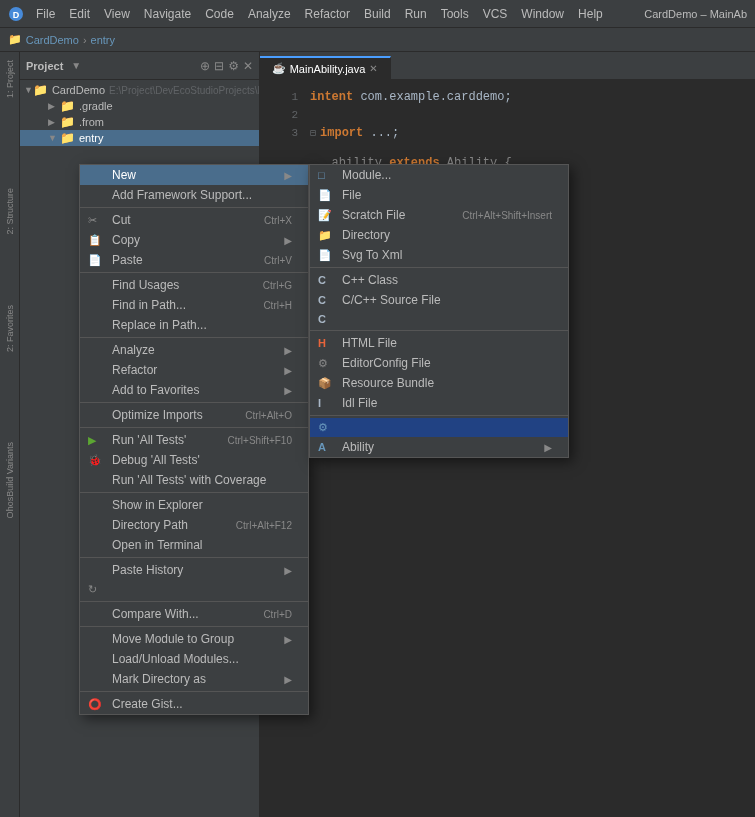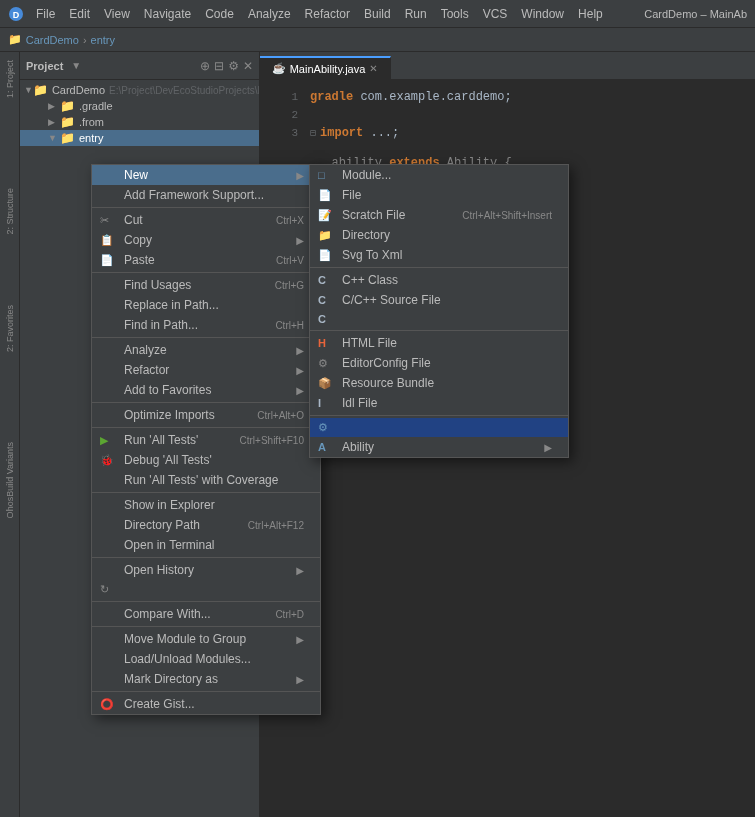--- a/index.html
+++ b/index.html
@@ -355,21 +355,21 @@
     <div class="editor-tabs">
       <div class="editor-tab active">
         <span class="java-tab-icon">☕</span>
         <span>MainAbility.java</span>
         <span class="tab-close">✕</span>
       </div>
     </div>
     <div class="code-area">
       <div class="code-line">
         <span class="line-num">1</span>
-        <span class="code-text"><span class="kw">gradle</span> com.example.carddemo;</span>
+        <span class="code-text"><span class="kw">intent</span> com.example.carddemo;</span>
       </div>
       <div class="code-line">
         <span class="line-num">2</span>
         <span class="code-text"></span>
       </div>
       <div class="code-line">
         <span class="line-num">3</span>
         <span class="fold-btn">⊟</span>
         <span class="code-text"><span class="kw">import</span> ...;</span>
       </div>
@@ -389,21 +389,21 @@
       <div class="code-line">
         <span class="line-num"></span>
         <span class="code-text" style="color:#888;">    ...ainRoute(MainAbilitySlic</span>
       </div>
     </div>
   </div>
 </div>
 
 <div class="context-overlay">
 
-  <div class="ctx-menu" style="left:91px; top:112px;">
+  <div class="ctx-menu" style="left:79px; top:112px;">
 
     <div class="ctx-item highlighted">
       <span class="ctx-item-icon"></span>
       <span class="ctx-item-text">New</span>
       <span class="ctx-item-arrow">▶</span>
     </div>
 
     <div class="ctx-item">
       <span class="ctx-item-icon"></span>
       <span class="ctx-item-text">Add Framework Support...</span>
@@ -430,27 +430,27 @@
     <div class="ctx-separator"></div>
 
     <div class="ctx-item">
       <span class="ctx-item-icon"></span>
       <span class="ctx-item-text">Find Usages</span>
       <span class="ctx-item-shortcut">Ctrl+G</span>
     </div>
 
     <div class="ctx-item">
       <span class="ctx-item-icon"></span>
-      <span class="ctx-item-text">Replace in Path...</span>
-    </div>
-
-    <div class="ctx-item">
-      <span class="ctx-item-icon"></span>
       <span class="ctx-item-text">Find in Path...</span>
       <span class="ctx-item-shortcut">Ctrl+H</span>
+    </div>
+
+    <div class="ctx-item">
+      <span class="ctx-item-icon"></span>
+      <span class="ctx-item-text">Replace in Path...</span>
     </div>
     <div class="ctx-separator"></div>
 
     <div class="ctx-item">
       <span class="ctx-item-icon"></span>
       <span class="ctx-item-text">Analyze</span>
       <span class="ctx-item-arrow">▶</span>
     </div>
 
     <div class="ctx-item">
@@ -504,21 +504,21 @@
     </div>
 
     <div class="ctx-item">
       <span class="ctx-item-icon"></span>
       <span class="ctx-item-text">Open in Terminal</span>
     </div>
     <div class="ctx-separator"></div>
 
     <div class="ctx-item">
       <span class="ctx-item-icon"></span>
-      <span class="ctx-item-text">Open History</span>
+      <span class="ctx-item-text">Paste History</span>
       <span class="ctx-item-arrow">▶</span>
     </div>
 
     <div class="ctx-item">
       <span class="ctx-item-icon">↻</span>
     </div>
     <div class="ctx-separator"></div>
 
     <div class="ctx-item">
       <span class="ctx-item-icon"></span>

